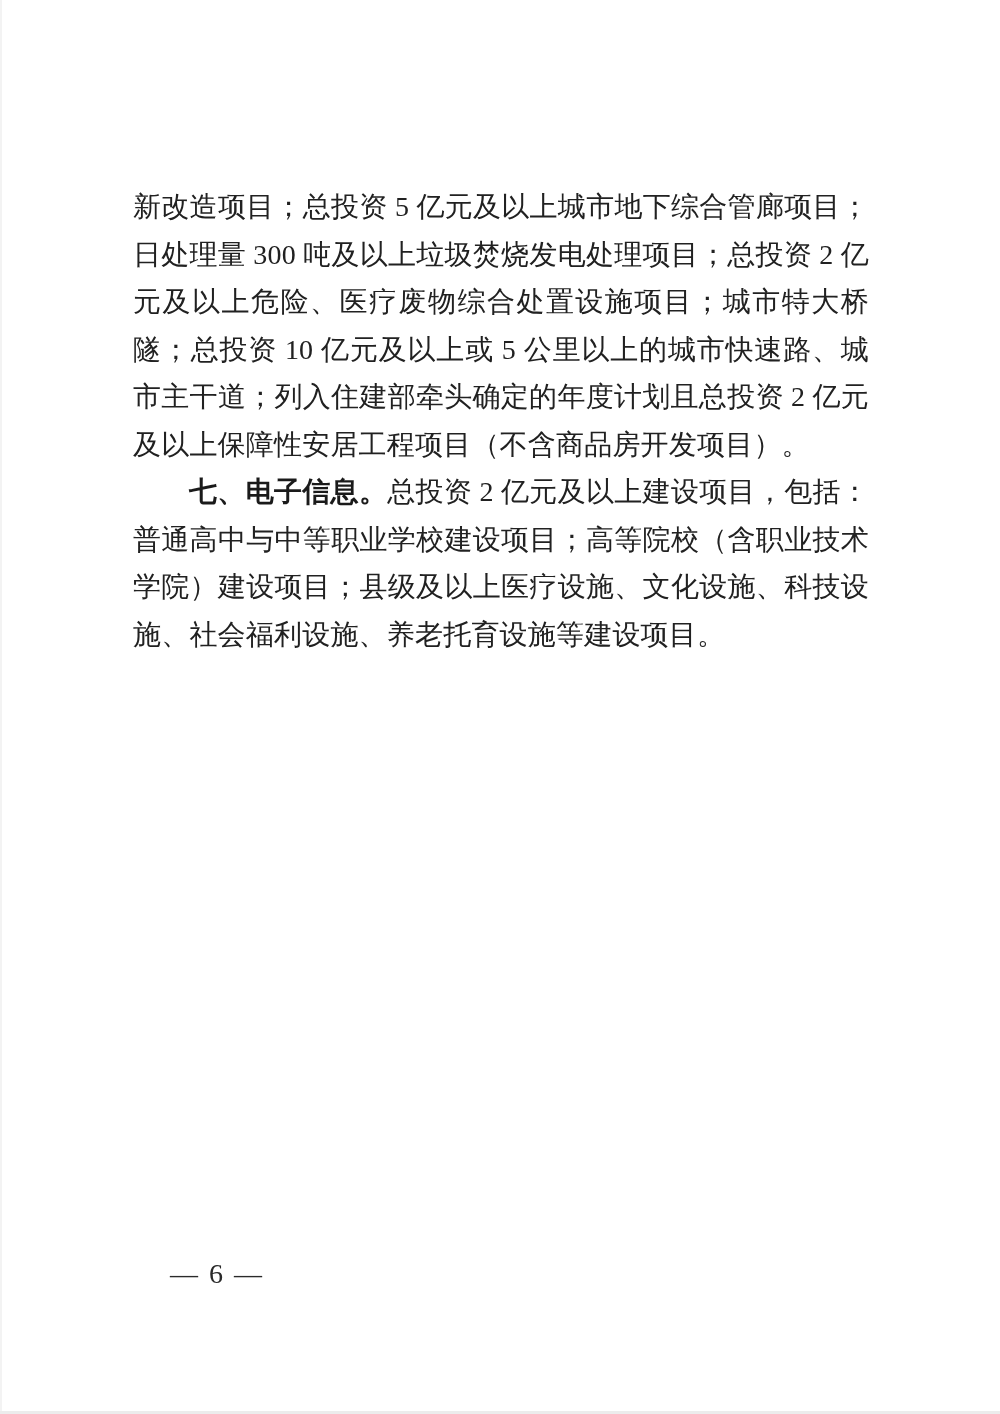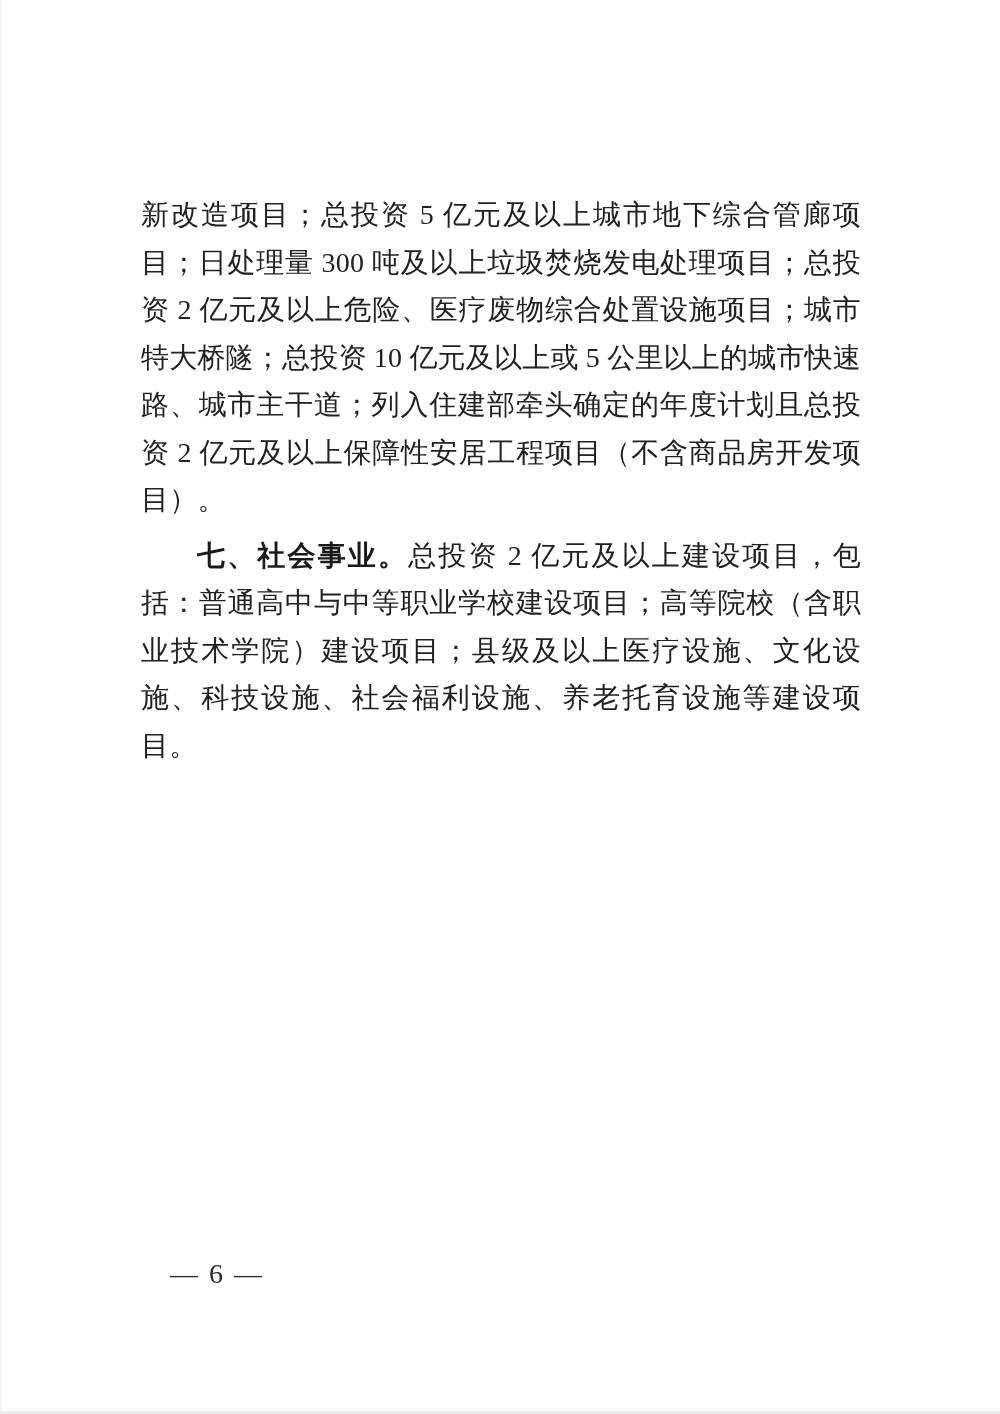--- a/index.html
+++ b/index.html
@@ -19,21 +19,21 @@
   .doc-body {
     position: absolute;
     left: 133px;
     top: 183px;
     width: 736px;
     font-size: 28px;
     line-height: 47.5px;
     letter-spacing: 0.2px;
   }
   .para {
-    margin: 8px;
+    margin: 0;
     text-align: justify;
     text-align-last: left;
     text-justify: inter-character;
   }
   .para.indent {
     text-indent: 56px;
   }
   .heading-run {
     font-family: "Liberation Sans", sans-serif;
     font-weight: 700;
@@ -74,21 +74,21 @@
 <body>
 
 <div class="page">
 
   <div class="doc-body">
 
     <p class="para"><span class="body-run">新改造项目；总投资 5 亿元及以上城市地下综合管廊项目；日处理量 300 吨及以上垃圾焚烧发电处理项目；总投资 2 亿元及以上危险、医疗废物综合处置设施项目；城市特大桥隧；总投资 10 亿元及以上或 5 公里以上的城市快速路、城市主干道；列入住建部牵头确定的年度计划且总投资 2 亿元及以上保障性安居工程项目（不含商品房开发项目）。</span></p>
 
 
 
-    <p class="para indent"><span class="heading-run">七、社会事业。</span><span class="body-run">总投资 2 亿元及以上建设项目，包括：普通高中与中等职业学校建设项目；高等院校（含职业技术学院）建设项目；县级及以上医疗设施、文化设施、科技设施、社会福利设施、养老托育设施等建设项目。</span></p>
+    <p class="para indent"><span class="heading-run">七、电子信息。</span><span class="body-run">总投资 2 亿元及以上建设项目，包括：普通高中与中等职业学校建设项目；高等院校（含职业技术学院）建设项目；县级及以上医疗设施、文化设施、科技设施、社会福利设施、养老托育设施等建设项目。</span></p>
 
   </div>
 
   <div class="page-footer">— 6 —</div>
 
   <div class="scan-edge-left"></div>
   <div class="scan-edge-bottom"></div>
 
 </div>
 

